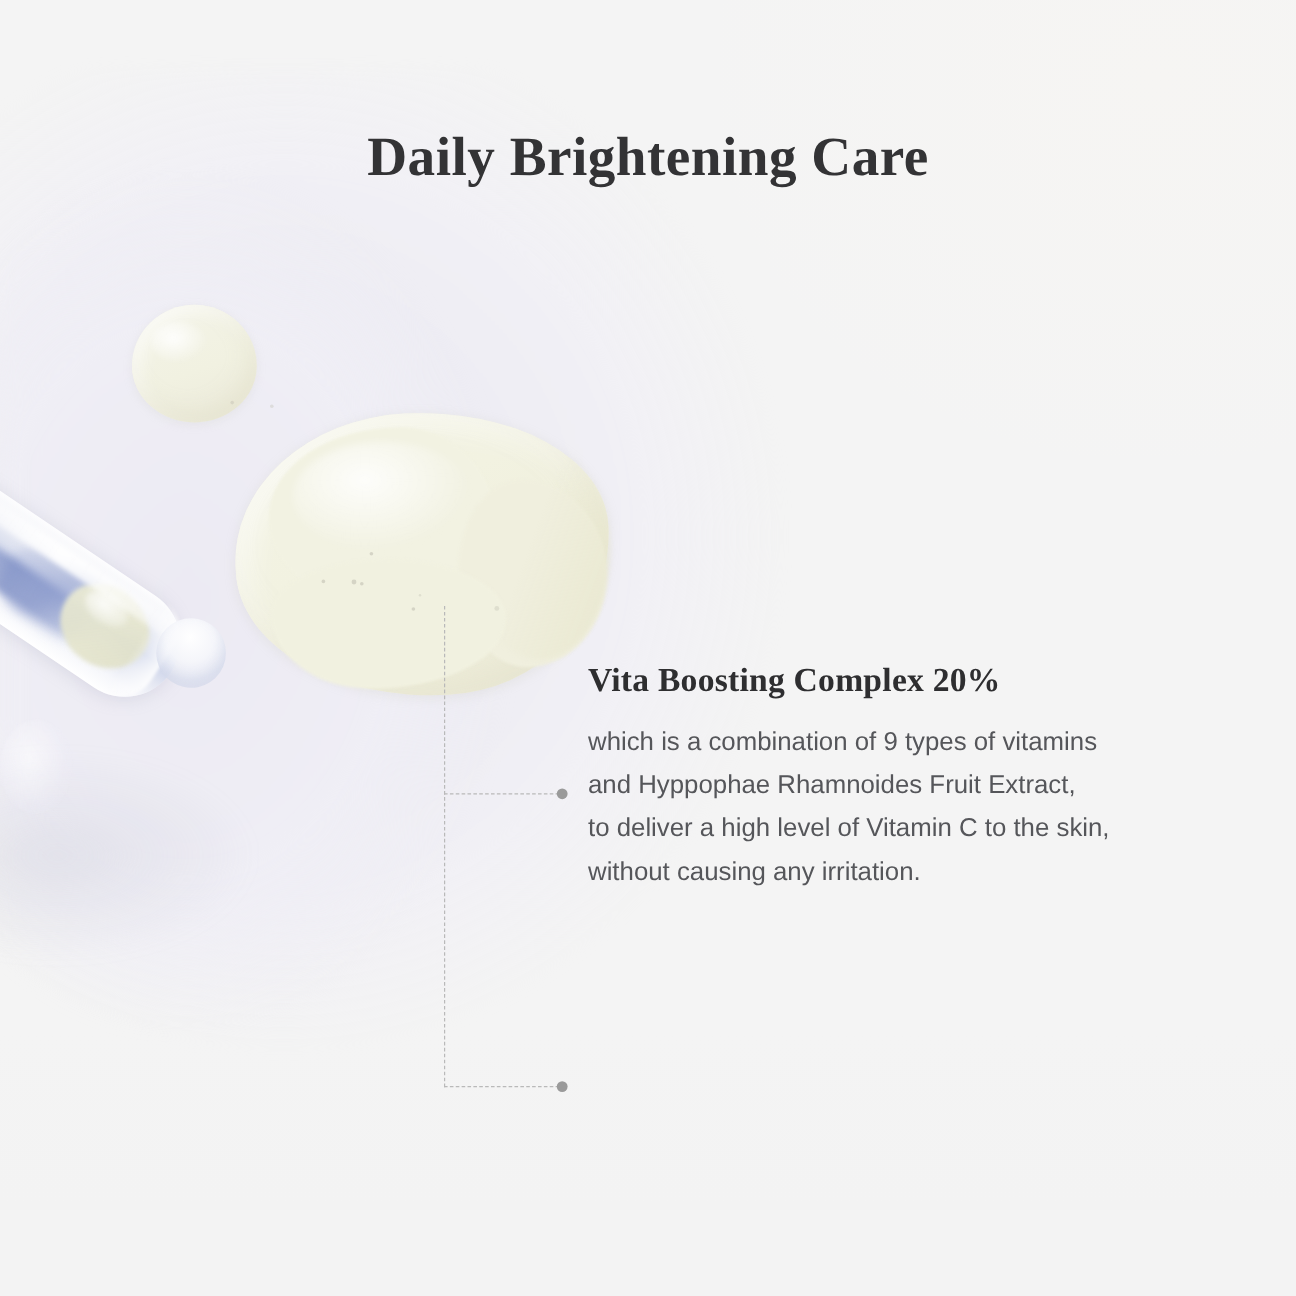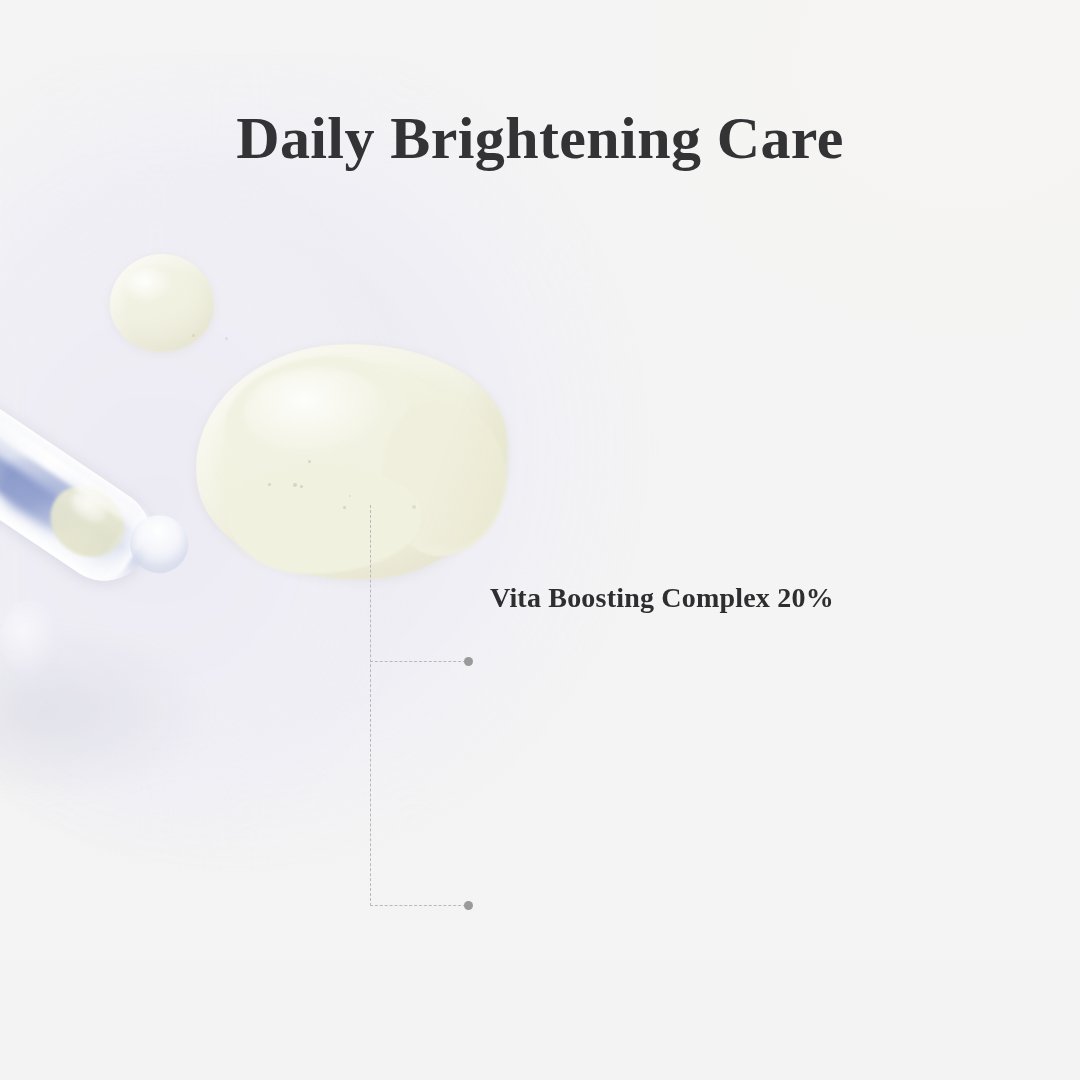--- a/index.html
+++ b/index.html
@@ -273,21 +273,21 @@
   }
 
   
   .title {
     position: absolute;
     left: 0;
     top: 104px;
     width: 1080px;
     text-align: center;
     font-family: "Liberation Serif", "DejaVu Serif", serif;
-    font-size: 60px;
+    font-size: 46px;
     font-weight: 700;
     letter-spacing: 0.4px;
     color: #333335;
   }
 
   
   .leader-v {
     position: absolute;
     left: 370px;
     top: 505px;
@@ -327,21 +327,21 @@
     margin: 0 0 16px 0;
   }
   .block-body {
     font-family: "Liberation Sans", sans-serif;
     font-size: 21.5px;
     line-height: 36px;
     color: #55565a;
     margin: 0;
     white-space: pre-line;
   }
-  #copy-1 { top: 552px; margin-top: 30px; }
+  #copy-1 { top: 552px; }
   #copy-2 { top: 814px; }
 </style>
 </head>
 <body>
 
 <div id="canvas">
 
   <div class="bg-base"></div>
   <div class="bg-lavender"></div>
   <div class="bg-lavender2"></div>
@@ -390,16 +390,20 @@
   <div class="title">Daily Brightening Care</div>
 
   <div class="leader-v"></div>
   <div class="leader-h leader-h-1"></div>
   <div class="leader-dot leader-dot-1"></div>
   <div class="leader-h leader-h-2"></div>
   <div class="leader-dot leader-dot-2"></div>
 
   <div class="copy" id="copy-1">
     <div class="block-heading">Vita Boosting Complex 20%</div>
+    <div class="block-body">which is a combination of 9 types of vitamins
+and Hyppophae Rhamnoides Fruit Extract,
+to deliver a high level of Vitamin C to the skin,
+without causing any irritation.</div>
   </div>
 
 
 </div>
 
 </body></html>

